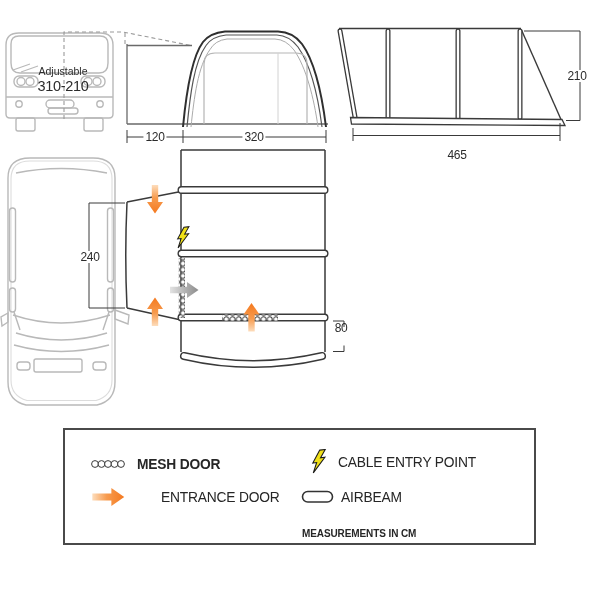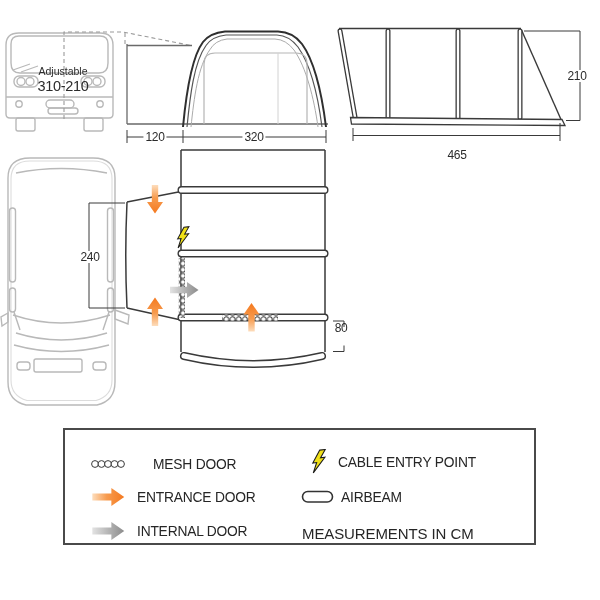--- a/index.html
+++ b/index.html
@@ -18,21 +18,21 @@
     text-align:center;color:#2b2b2b;line-height:1.2;white-space:nowrap;
   }
   .adj .l1{font-size:10.5px;}
   .adj .l2{font-size:14.5px;letter-spacing:-0.3px;}
   .legend-box{
     position:absolute;left:63px;top:428px;width:469px;height:113px;
     border:2px solid #4a4a4a;background:#fff;
   }
   .leg-item{position:absolute;display:flex;align-items:center;height:24px;}
   .leg-label{font-size:13.8px;letter-spacing:-0.2px;color:#262626;white-space:nowrap;}
-  .leg-note{font-size:15px;font-weight:normal;letter-spacing:-0.1px;color:#262626;white-space:nowrap;}
+  .leg-note{font-size:10px;font-weight:bold;letter-spacing:-0.1px;color:#262626;white-space:nowrap;}
   .leg-icon{flex:0 0 auto;}
 </style>
 </head>
 <body>
 
 <div class="canvas">
 
   <svg class="layer" width="600" height="600" viewBox="0 0 600 600">
     <defs>
       <linearGradient id="og" x1="0" y1="0" x2="1" y2="0">
@@ -197,36 +197,30 @@
     <div class="leg-item" style="left:26px;top:22px;">
       <svg class="leg-icon" width="36" height="14">
         <g fill="#fff" stroke="#3a3a3a" stroke-width="1">
           <circle cx="4" cy="7" r="3.4"></circle>
             <circle cx="10.5" cy="7" r="3.4"></circle>
           <circle cx="17" cy="7" r="3.4"></circle>
             <circle cx="23.5" cy="7" r="3.4"></circle>
             <circle cx="30" cy="7" r="3.4"></circle>
         </g>
       </svg>
-      <span class="leg-label" style="margin-left:26px;">MESH DOOR</span>
-    </div>
-
-    <div class="leg-item" style="left:26px;top:55px;">
+      <span class="leg-label" style="margin-left:10px;font-weight:bold;">MESH DOOR</span>
+    </div>
+
+    <div class="leg-item" style="left:26px;top:55px;gap:24px;">
       <svg class="leg-icon" width="36" height="18">
         <use href="#arr" transform="translate(17,9) scale(1.12)" fill="url(#og)"></use>
       </svg>
       <span class="leg-label" style="margin-left:10px;">ENTRANCE DOOR</span>
     </div>
 
-    <div class="leg-item" style="left:26px;top:89px;">
-      <svg class="leg-icon" width="36" height="18">
-        <use href="#arr" transform="translate(17,9) scale(1.12)" fill="url(#gg)"></use>
-      </svg>
-      <span class="leg-label" style="margin-left:10px;">INTERNAL DOOR</span>
-    </div>
 
     <div class="leg-item" style="left:236px;top:55px;">
       <svg class="leg-icon" width="34" height="14">
         <rect x="1.5" y="1.5" width="30" height="10.5" rx="5.25" fill="#fff" stroke="#333" stroke-width="1.6"></rect>
       </svg>
       <span class="leg-label" style="margin-left:6px;">AIRBEAM</span>
     </div>
 
     <div class="leg-item" style="left:242px;top:20px;">
       <svg class="leg-icon" width="22" height="26">

